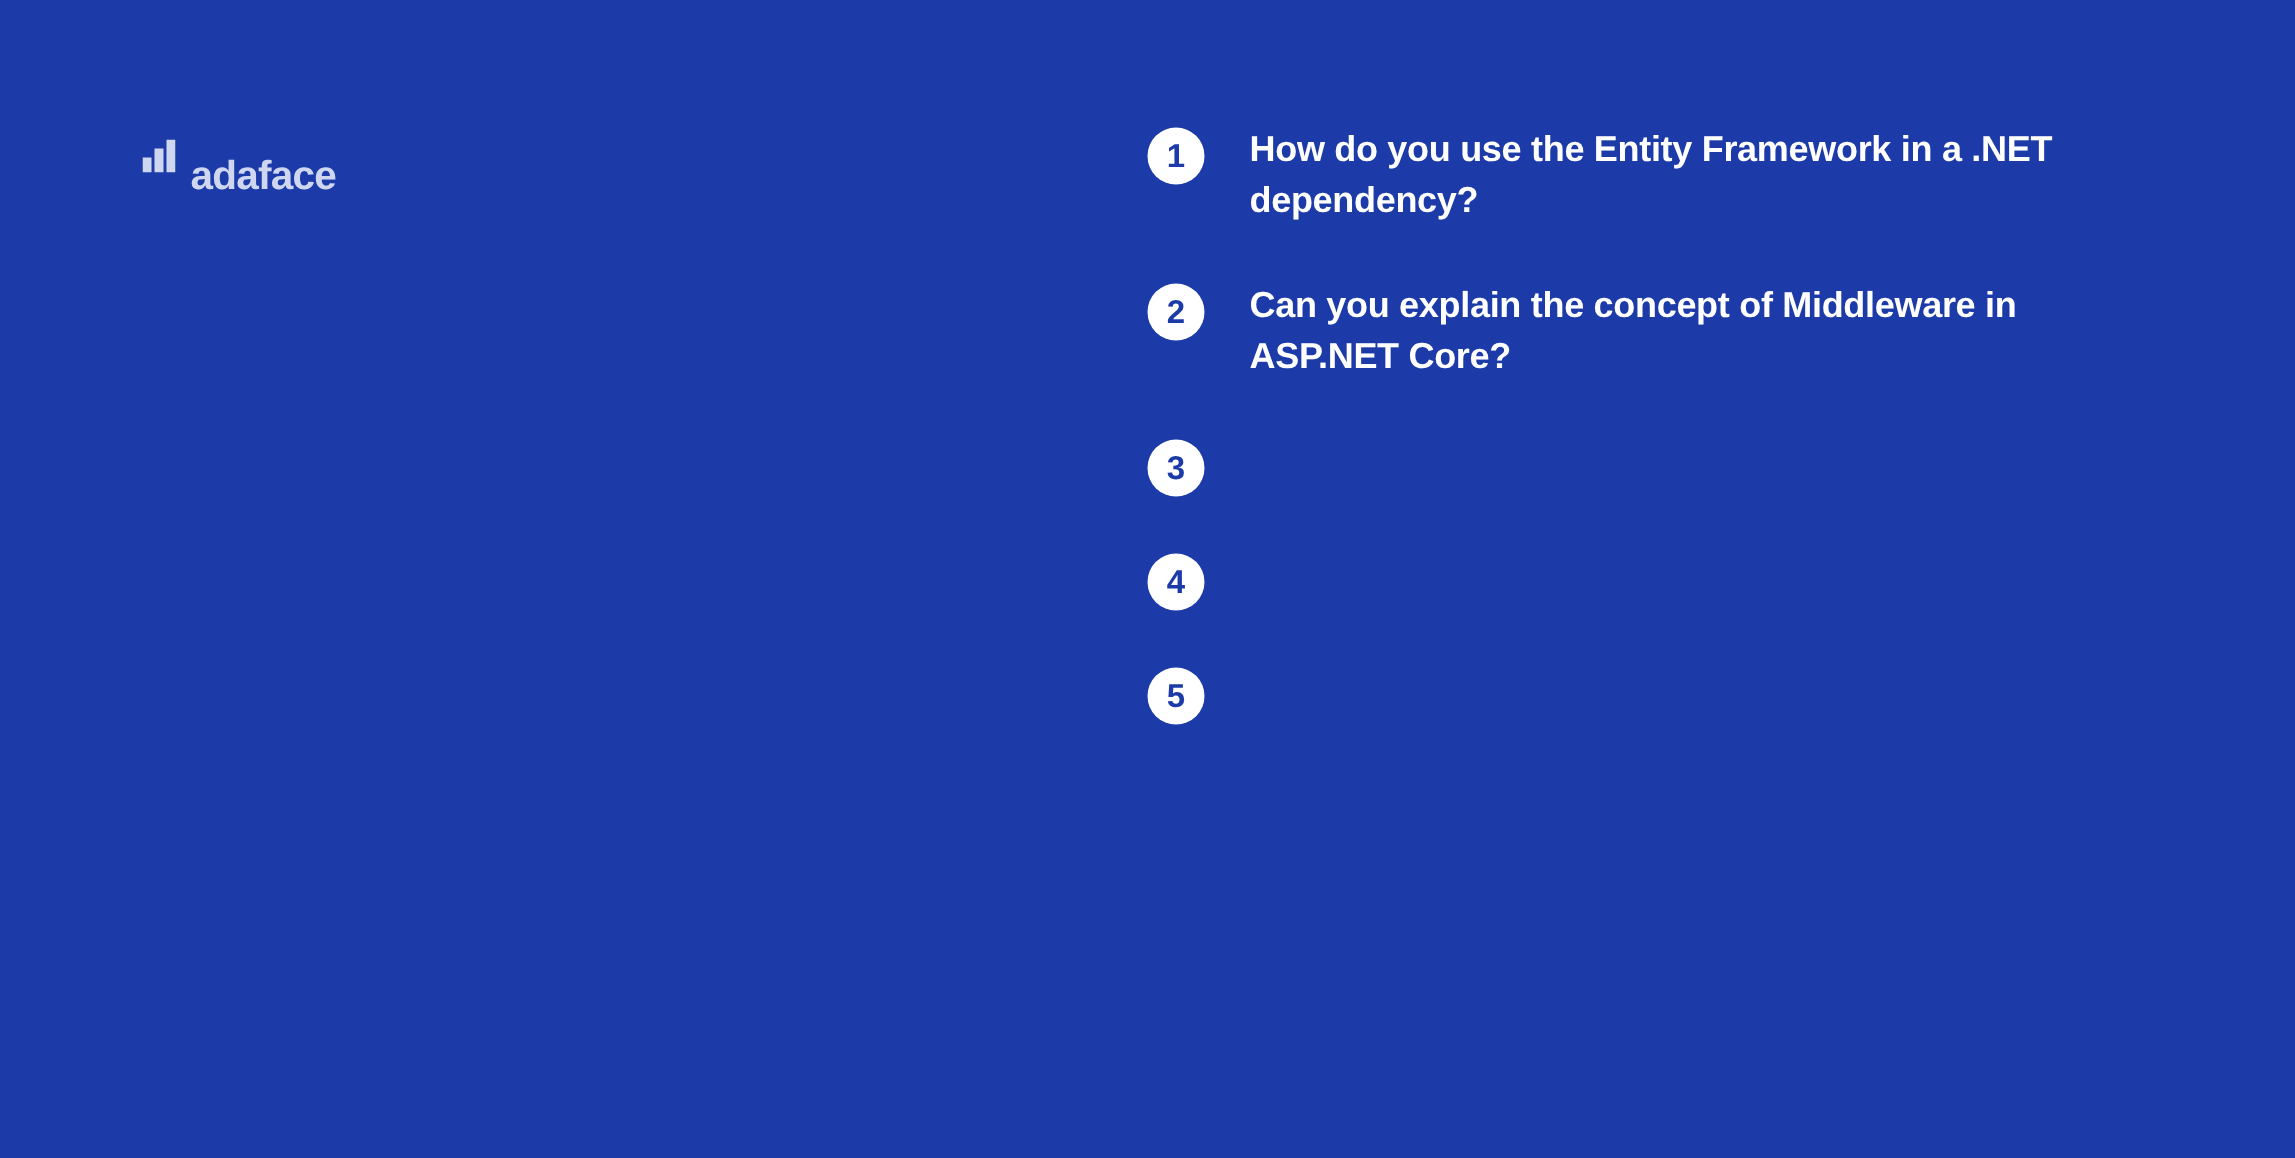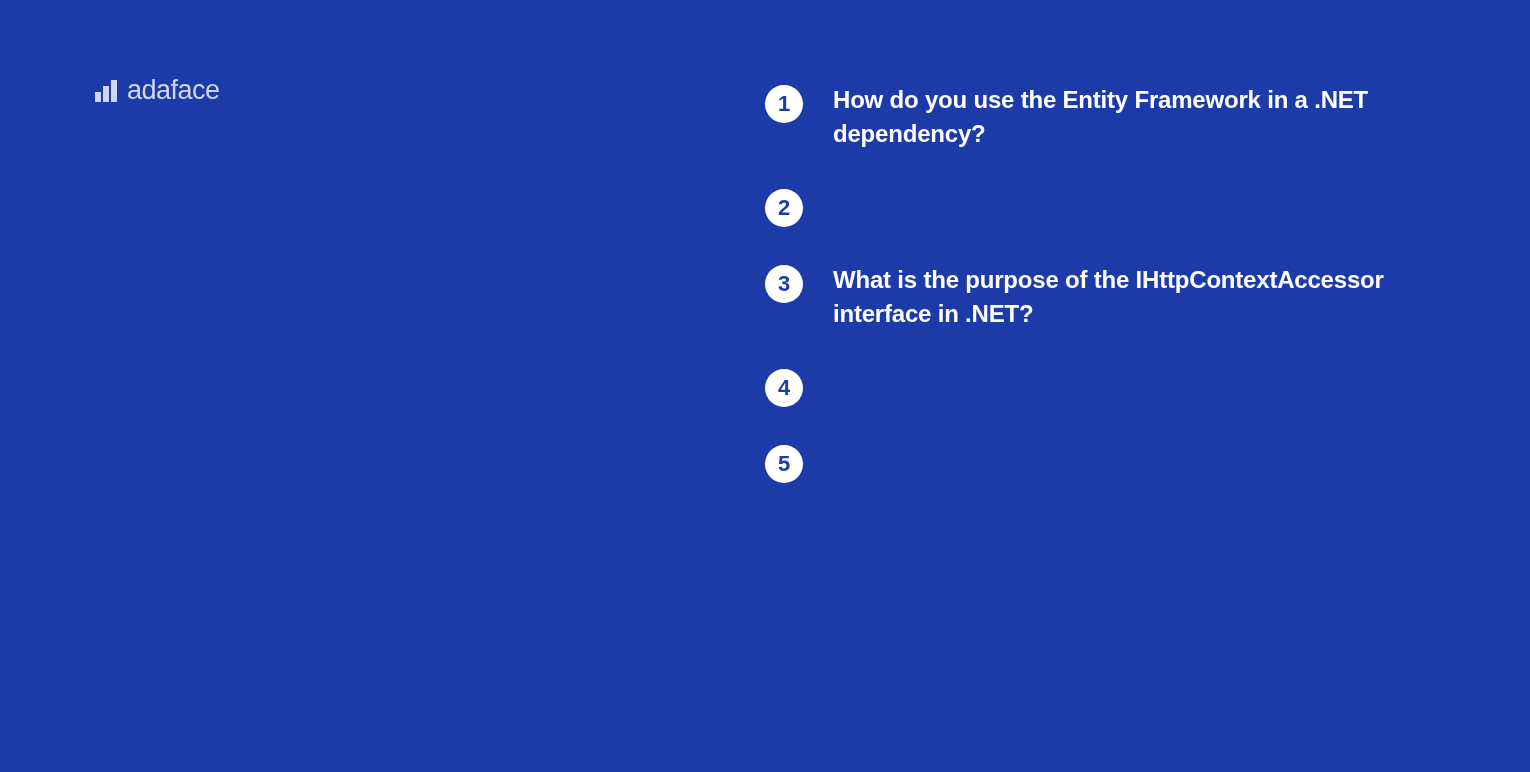--- a/index.html
+++ b/index.html
@@ -37,23 +37,24 @@
       margin-bottom: 15px;
     }
     .logo-icon {
       width: 22px;
       height: 22px;
       display: flex;
       align-items: flex-end;
     }
     .logo-text {
       font-size: 27px;
-      font-weight: 400;
+      font-weight: 700;
       letter-spacing: -0.5px;
       color: #cfd7f0;
+      margin-top: 27px;
     }
     .right-col {
       flex: 1;
       display: flex;
       flex-direction: column;
       gap: 36px;
       padding-top: 8px;
     }
     .item {
       display: flex;
@@ -98,24 +99,24 @@
   </div>
 </div>
 
 <div class="right-col">
   <div class="item">
     <div class="badge">1</div>
     <div class="question">How do you use the Entity Framework in a .NET dependency?</div>
   </div>
   <div class="item">
     <div class="badge">2</div>
+    <div class="question">Can you explain the concept of Middleware in ASP.NET Core?</div>
   </div>
   <div class="item">
     <div class="badge">3</div>
-    <div class="question">What is the purpose of the IHttpContextAccessor interface in .NET?</div>
   </div>
   <div class="item">
     <div class="badge">4</div>
   </div>
   <div class="item">
     <div class="badge">5</div>
   </div>
 </div>
 
 </body></html>

